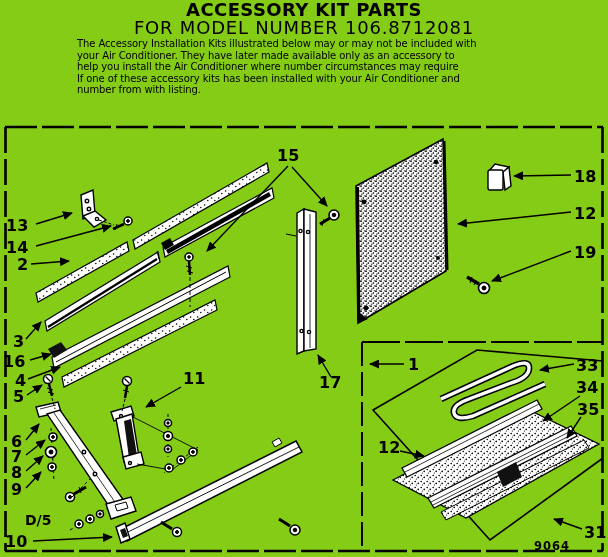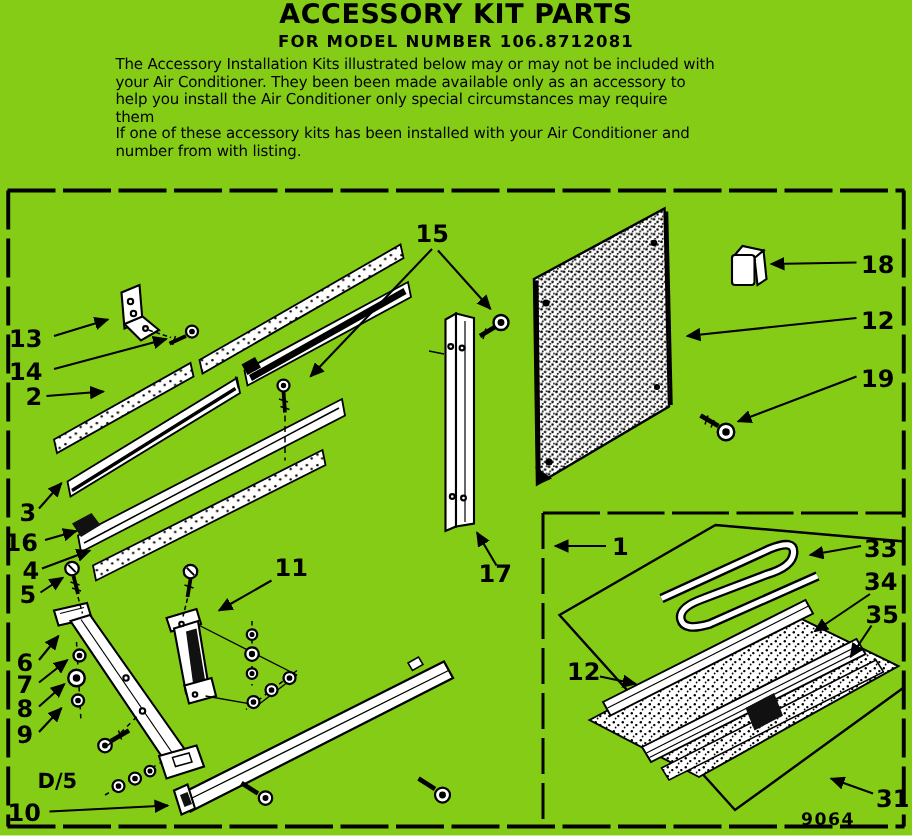--- a/index.html
+++ b/index.html
@@ -1,44 +1,43 @@
 <!DOCTYPE html>
 <html><head>
 <meta charset="utf-8">
 <style>
   html,body{margin:0;padding:0;background:#fff;}
   body{width:608px;height:557px;overflow:hidden;position:relative;
        font-family:"DejaVu Sans",sans-serif;color:#000;}
   .page{position:absolute;inset:0;background:#84cc16;}
   .hdr{position:absolute;left:0;top:1px;width:608px;text-align:center;}
   .title{font-size:18px;font-weight:800;letter-spacing:.4px;line-height:18px;}
-  .subtitle{font-size:11px;font-weight:700;letter-spacing:.8px;line-height:15px;margin-top:1px;}
+  .subtitle{font-size:18px;font-weight:400;letter-spacing:.8px;line-height:15px;margin-top:1px;}
   .paras{position:absolute;left:77px;top:38px;font-size:10px;font-weight:400;
          line-height:11.6px;letter-spacing:-.1px;white-space:nowrap;}
   svg{position:absolute;left:0;top:0;}
   svg text{font-family:"DejaVu Sans",sans-serif;font-weight:700;font-size:16px;fill:#000;}
   svg text.sm{font-size:14px;}
   svg text.xs{font-size:11.5px;letter-spacing:1px;}
   .ln{height:11.6px;}
 </style>
 </head>
 <body>
 
 <div class="page">
 
   <div class="hdr">
     <div class="title">ACCESSORY KIT PARTS</div>
     <div class="subtitle">FOR MODEL NUMBER 106.8712081</div>
   </div>
 
   <div class="paras">
     <div class="ln">The Accessory Installation Kits illustrated below may or may not be included with</div>
-    <div class="ln">your Air Conditioner. They been been made available only as an accessory to</div>
-    <div class="ln">help you install the Air Conditioner only special circumstances may require</div>
-    <div class="ln">them</div>
+    <div class="ln">your Air Conditioner. They have later made available only as an accessory to</div>
+    <div class="ln">help you install the Air Conditioner where number circumstances may require</div>
     <div class="ln">If one of these accessory kits has been installed with your Air Conditioner and</div>
     <div class="ln">number from with listing.</div>
   </div>
 
   <svg width="608" height="557" viewBox="0 0 608 557">
     <defs>
       <marker id="ah" markerWidth="11" markerHeight="9" refX="9" refY="4.5" orient="auto" markerUnits="userSpaceOnUse">
         <path d="M0,0 L10,4.5 L0,9 z" fill="#000"></path>
       </marker>
       <pattern id="stipD" width="5" height="5" patternUnits="userSpaceOnUse">

